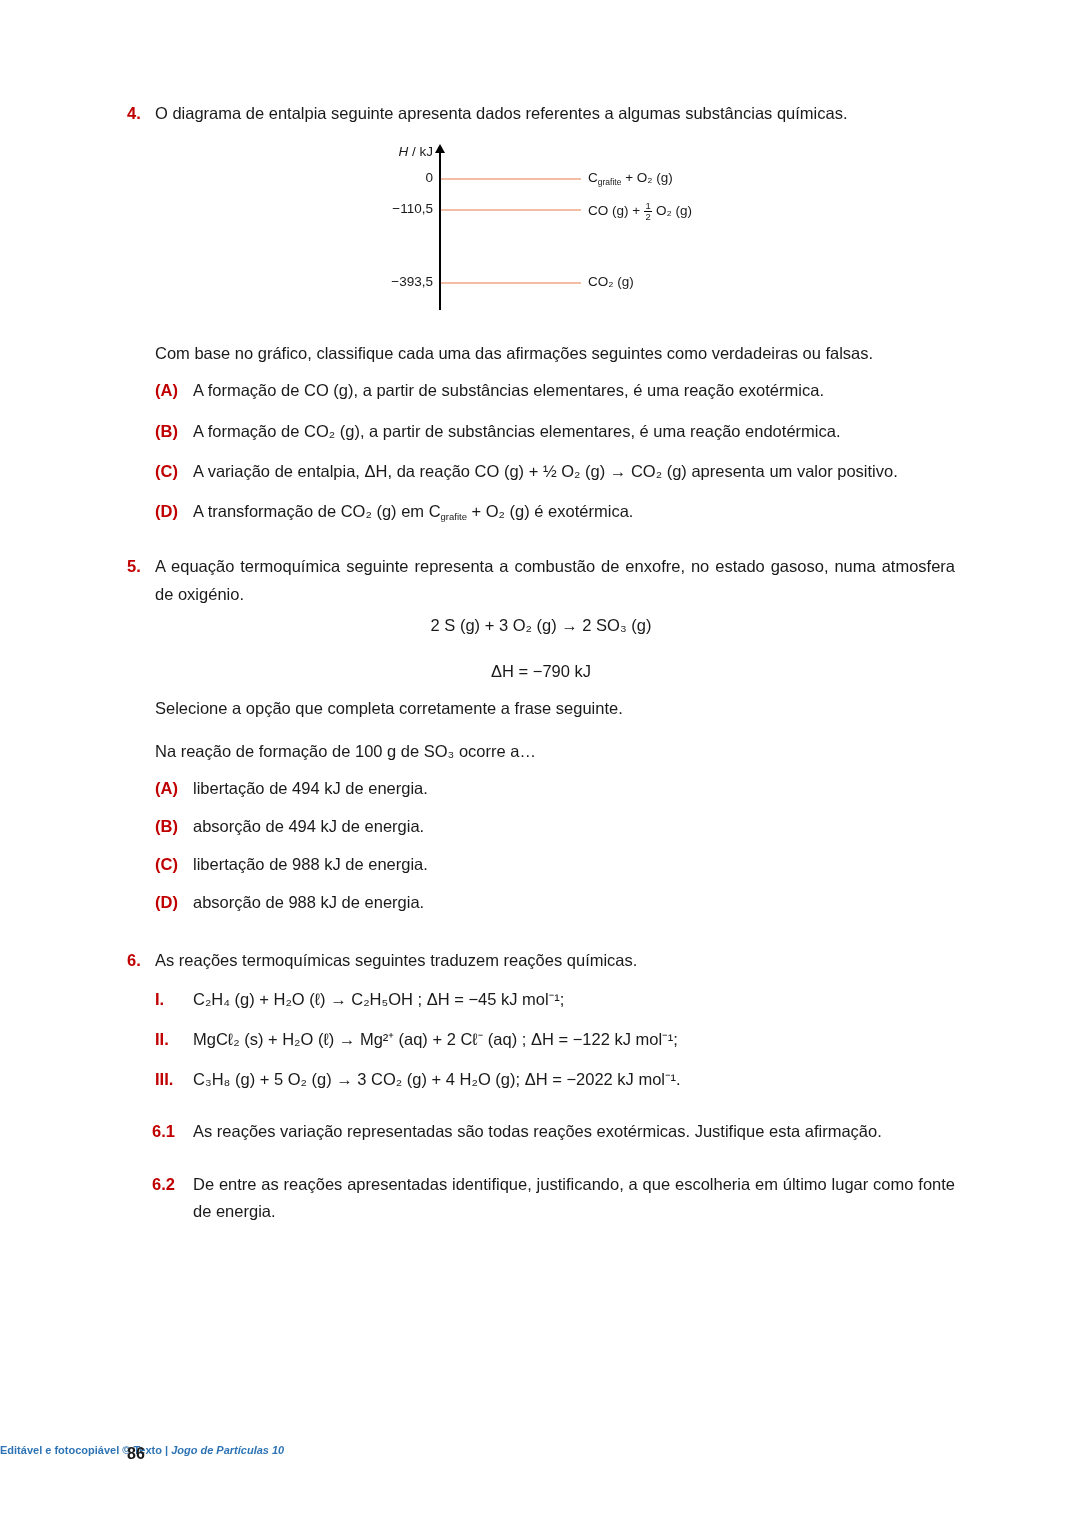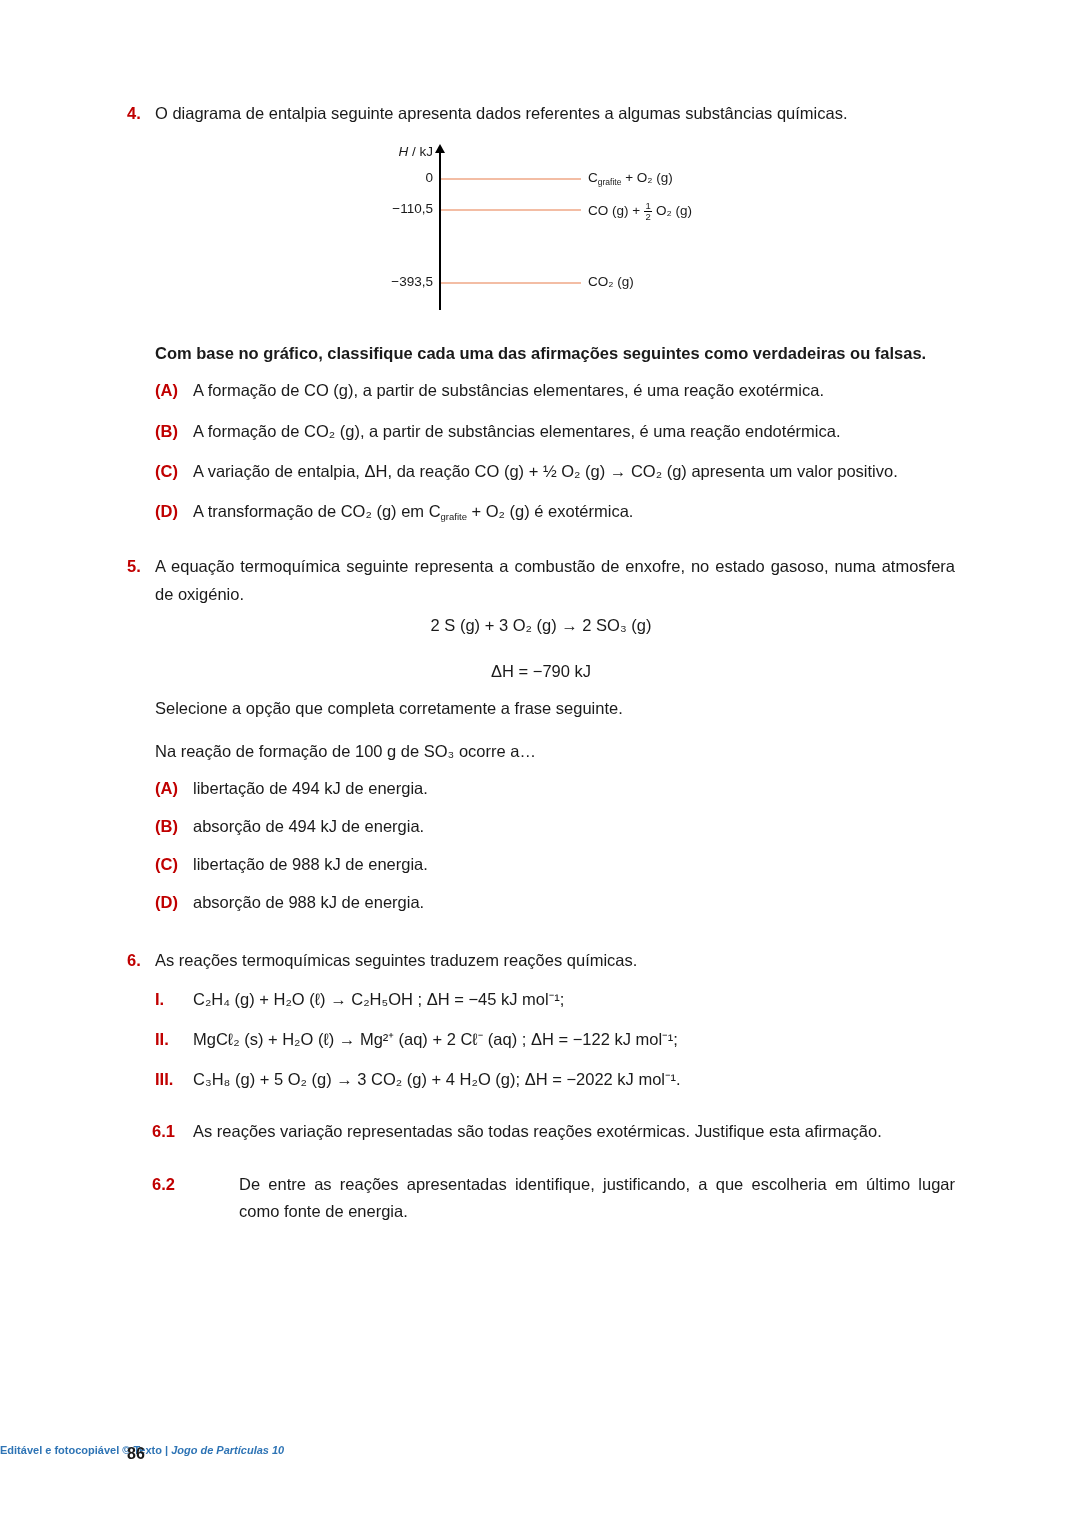--- a/index.html
+++ b/index.html
@@ -52,33 +52,33 @@
   .frac .num { display:block; border-bottom:1px solid #000; padding:0 1.5px; }
   .frac .den { display:block; }
   .d-sub { font-size:8.5px; vertical-align:-3px; }
 
   
   .footer { position:absolute; left:0; top:1441px; width:100%; }
   .footer-page { position:absolute; left:127px; top:0; font-weight:700; font-size:16px; color:#1a1a1a; }
   .footer-center { color:#2e74b5; font-weight:700; font-size:11px; }
   .footer-center .it { font-style:italic; }
 
-  .mt-prompt4 { margin-top:16px;font-weight:bold; }
+  .mt-prompt4 { margin-top:16px; }
   .mt-opts4  { margin-top:10px; }
   .mt-q5     { margin-top:28px; }
   .mt-eq     { margin-top:4px; }
   .mt-dh     { margin-top:19px; }
   .mt-p1     { margin-top:10px; }
   .mt-p2     { margin-top:16px; }
   .mt-opts5  { margin-top:9px; }
   .opt5 { margin-bottom:11px; }
   .mt-q6     { margin-top:30px; }
   .mt-items  { margin-top:12px; }
   .mt-61     { margin-top:25px; }
-  .mt-62     { margin-top:25px;gap:46px; }
+  .mt-62     { margin-top:25px; }
 </style>
 </head>
 <body>
 
 <div class="page">
   <div class="content">
 
     <div class="q-row">
       <span class="qnum">4.</span>
       <span class="qbody">O diagrama de entalpia seguinte apresenta dados referentes a algumas substâncias químicas.</span>

